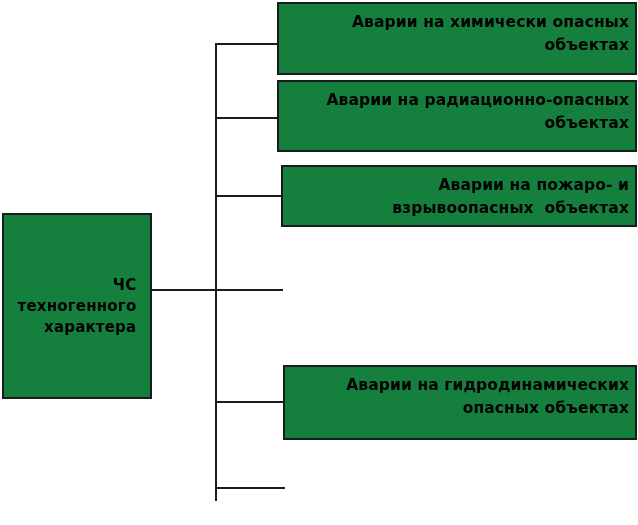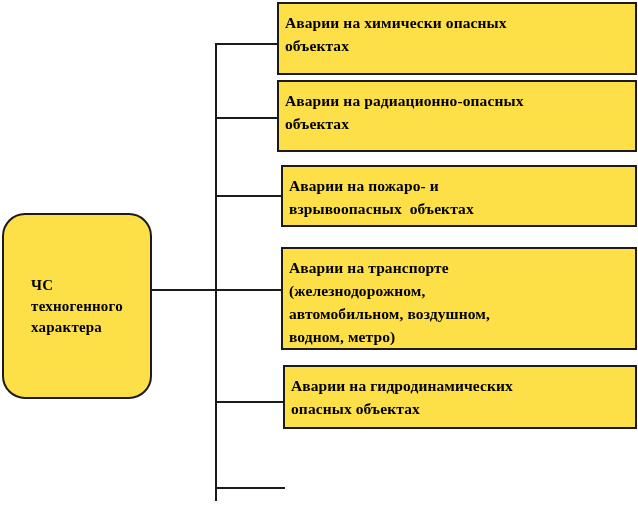--- a/index.html
+++ b/index.html
@@ -15,41 +15,39 @@
     width: 638px;
     height: 525px;
     background: #ffffff;
     overflow: hidden;
   }
 
   
   .node {
     position: absolute;
     box-sizing: border-box;
-    background: #fde047;
+    background: #15803d;
     border: 2px solid #1b1b1b;
-    text-align: left;
-    font-family: Liberation Serif, serif;
+    text-align: right;
   }
   .node-text {
     font-weight: bold;
     color: #000000;
     white-space: pre-wrap;
   }
 
   
   #root-node {
     left: 2px;
     top: 213px;
     width: 150px;
     height: 186px;
     display: flex;
     align-items: center;
     justify-content: center;
-    border-radius: 23px;
   }
   #root-node .node-text {
     font-size: 15px;
     line-height: 21px;
     letter-spacing: 0.2px;
   }
 
   
   .leaf {
     display: block;
@@ -111,26 +109,20 @@
   <div class="node leaf" style="left:277px; top:80px; width:360px; height:72px;">
     <span class="node-text">Аварии на радиационно-опасных
 объектах</span>
   </div>
 
   <div class="node leaf" style="left:281px; top:165px; width:356px; height:62px;">
     <span class="node-text">Аварии на пожаро- и
 взрывоопасных  объектах</span>
   </div>
 
-  <div class="node leaf" style="left:281px; top:247px; width:356px; height:103px;">
-    <span class="node-text">Аварии на транспорте
-(железнодорожном,
-автомобильном, воздушном,
-водном, метро)</span>
-  </div>
 
-  <div class="node leaf" style="left:283px; top:365px; width:354px; height:64px;">
+  <div class="node leaf" style="left:283px; top:365px; width:354px; height:75px;">
     <span class="node-text">Аварии на гидродинамических
 опасных объектах</span>
   </div>
 
 
 </div>
 
 </body></html>

